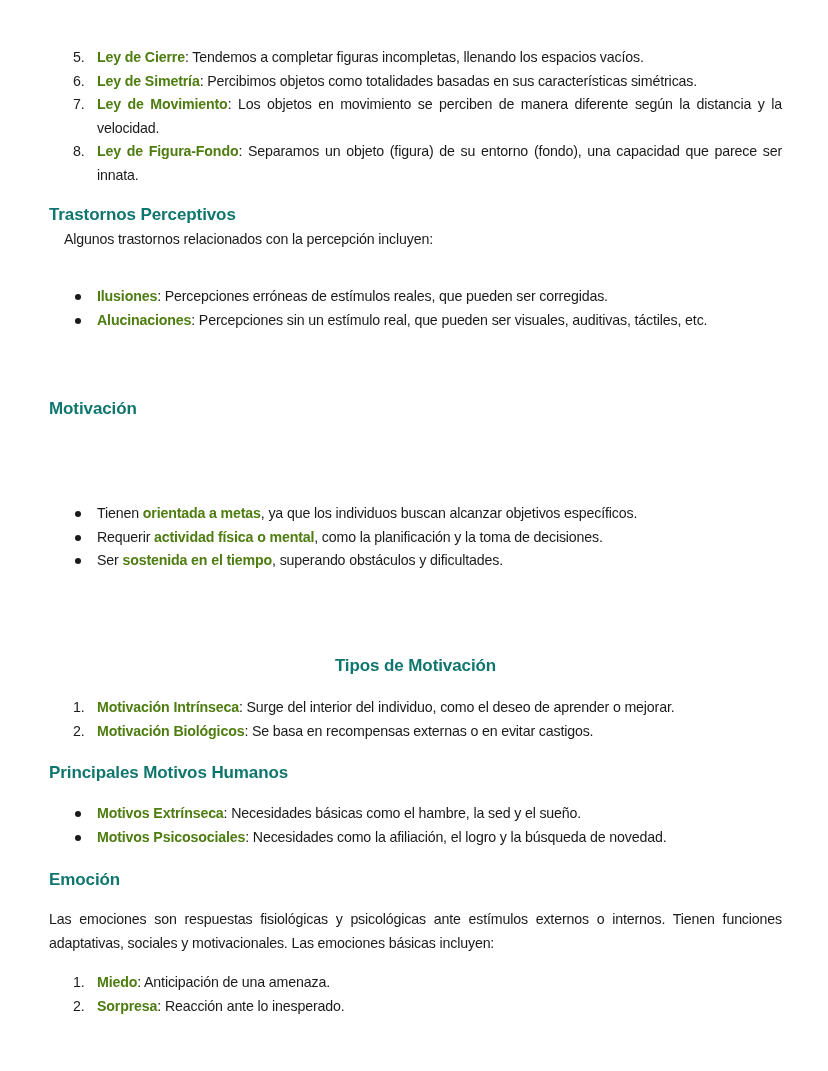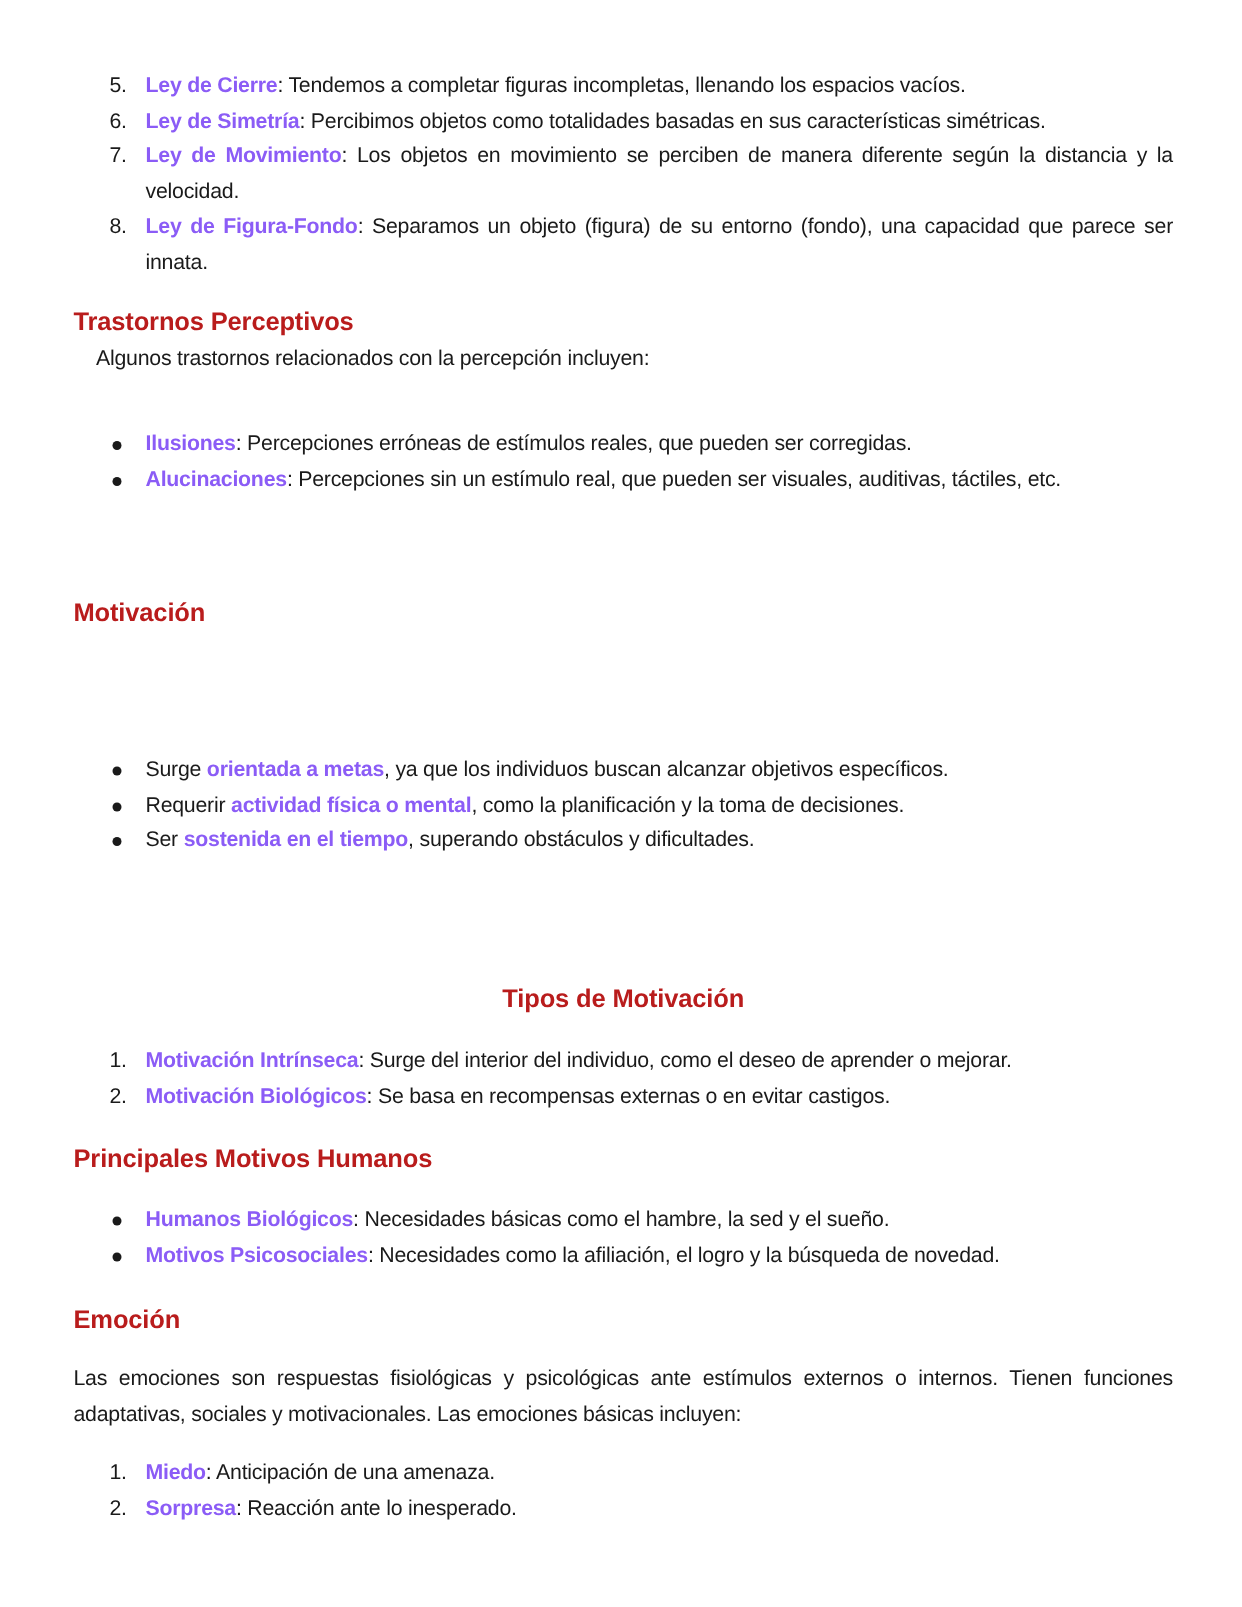--- a/index.html
+++ b/index.html
@@ -6,37 +6,37 @@
   body {
     width: 828px; height: 1071px; overflow: hidden;
     font-family: "Liberation Sans", sans-serif;
     color: #1a1a1a;
     font-size: 14.2px;
     letter-spacing: -0.15px;
   }
   .page { position: relative; width: 828px; height: 1071px; }
   .block { position: absolute; left: 49px; width: 733px; }
   .heading {
-    font-weight: bold; font-size: 17px; color: #b91c1c;
+    font-weight: bold; font-size: 17px; color: #0f766e;
     margin: 0; line-height: 22px; letter-spacing: -0.1px;
   }
   .para { margin: 0; line-height: 23.5px; text-align: justify; }
   .list { margin: 0; padding: 0; list-style: none; }
   .list li {
     position: relative; padding-left: 48px;
     line-height: 23.5px; text-align: justify;
   }
   .marker {
     position: absolute; left: 24px; top: 0; width: 20px;
   }
   .bullet {
     position: absolute; left: 26px; top: 9px;
     width: 6px; height: 6px; border-radius: 50%; background: #1a1a1a;
   }
-  b { font-weight: bold; color: #8b5cf6; }
+  b { font-weight: bold; color: #4d7c0f; }
 </style>
 </head>
 <body>
 
 <div class="page">
 
   <ol class="list block" style="top:46px;">
     <li>
       <span class="marker">5.</span>
       <b>Ley de Cierre</b><span>:</span><span> Tendemos a completar figuras incompletas, llenando los espacios vacíos.</span>
@@ -65,21 +65,21 @@
     <li>
       <span class="bullet"></span>
       <b>Alucinaciones</b><span>: Percepciones sin un estímulo real, que pueden ser visuales, auditivas, táctiles, etc.</span>
     </li>
   </ul>
 
   <h2 class="heading block" style="top:398px;">Motivación</h2>
   <ul class="list block" style="top:502px;">
     <li>
       <span class="bullet"></span>
-      <span>Surge </span><b>orientada a metas</b><span>, ya que los individuos buscan alcanzar objetivos específicos.</span>
+      <span>Tienen </span><b>orientada a metas</b><span>, ya que los individuos buscan alcanzar objetivos específicos.</span>
     </li>
     <li>
       <span class="bullet"></span>
       <span>Requerir </span><b>actividad física o mental</b><span>, como la planificación y la toma de decisiones.</span>
     </li>
     <li>
       <span class="bullet"></span>
       <span>Ser </span><b>sostenida en el tiempo</b><span>, superando obstáculos y dificultades.</span>
     </li>
   </ul>
@@ -93,21 +93,21 @@
     <li>
       <span class="marker">2.</span>
       <b>Motivación Biológicos</b><span>: Se basa en recompensas externas o en evitar castigos.</span>
     </li>
   </ol>
 
   <h2 class="heading block" style="top:762px;">Principales Motivos Humanos</h2>
   <ul class="list block" style="top:802px;">
     <li>
       <span class="bullet"></span>
-      <b>Humanos Biológicos</b><span>: Necesidades básicas como el hambre, la sed y el sueño.</span>
+      <b>Motivos Extrínseca</b><span>: Necesidades básicas como el hambre, la sed y el sueño.</span>
     </li>
     <li>
       <span class="bullet"></span>
       <b>Motivos Psicosociales</b><span>: Necesidades como la afiliación, el logro y la búsqueda de novedad.</span>
     </li>
   </ul>
 
   <h2 class="heading block" style="top:869px;">Emoción</h2>
   <p class="para block" style="top:908px;">Las emociones son respuestas fisiológicas y psicológicas ante estímulos externos o internos. Tienen funciones adaptativas, sociales y motivacionales. Las emociones básicas incluyen:</p>
   <ol class="list block" style="top:971px;">

